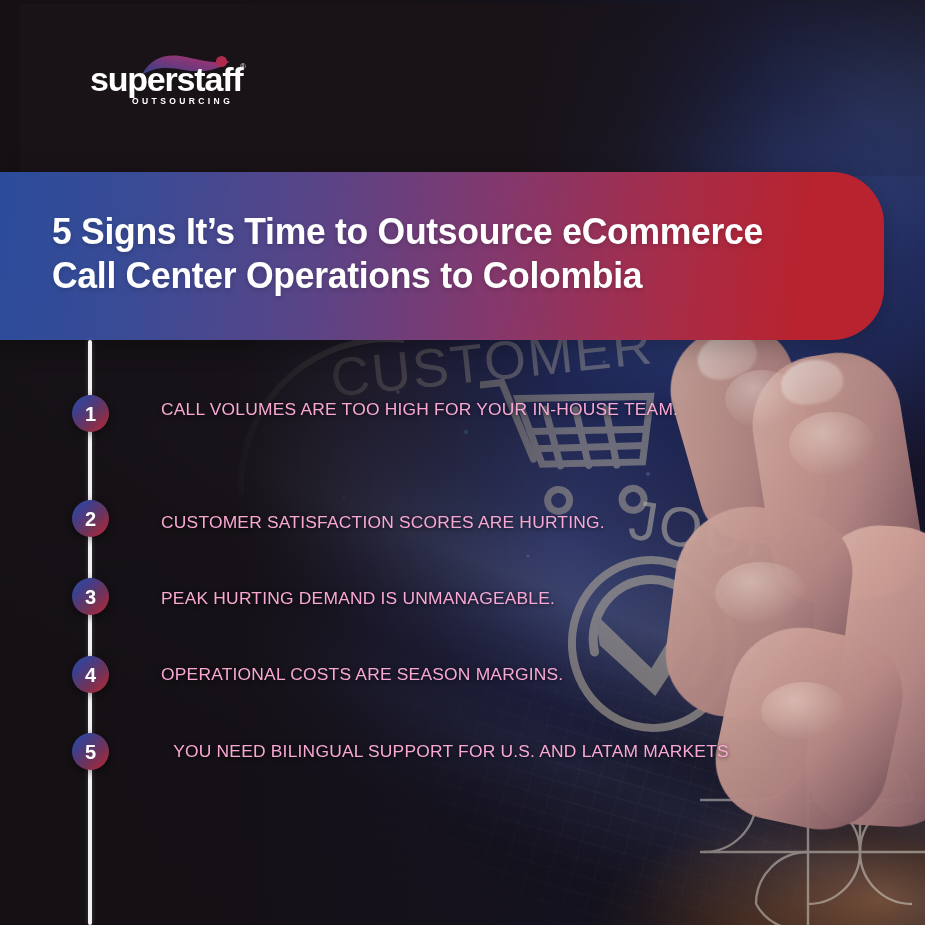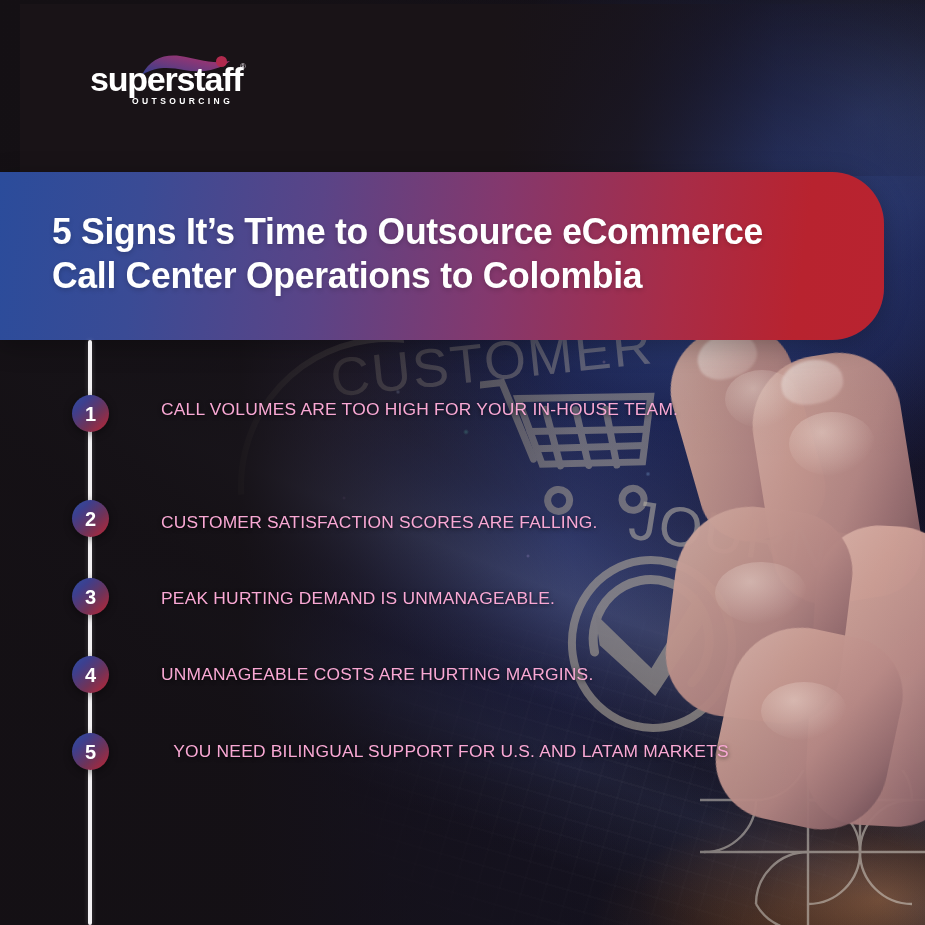--- a/index.html
+++ b/index.html
@@ -320,31 +320,31 @@
 
   <div class="list">
 
     <div class="list-item">
       <div class="badge" style="top:395px;">1</div>
       <div class="item-text" style="top:390px;">CALL VOLUMES ARE TOO HIGH FOR YOUR IN-HOUSE TEAM.</div>
     </div>
 
     <div class="list-item">
       <div class="badge" style="top:500px;">2</div>
-      <div class="item-text" style="top:503px;">CUSTOMER SATISFACTION SCORES ARE FALLING.</div>
+      <div class="item-text" style="top:503px;">CUSTOMER SATISFACTION SCORES ARE HURTING.</div>
     </div>
 
     <div class="list-item">
       <div class="badge" style="top:578px;">3</div>
       <div class="item-text" style="top:579px;">PEAK HURTING DEMAND IS UNMANAGEABLE.</div>
     </div>
 
     <div class="list-item">
       <div class="badge" style="top:656px;">4</div>
-      <div class="item-text" style="top:655px;">UNMANAGEABLE COSTS ARE HURTING MARGINS.</div>
+      <div class="item-text" style="top:655px;">OPERATIONAL COSTS ARE SEASON MARGINS.</div>
     </div>
 
     <div class="list-item">
       <div class="badge" style="top:733px;">5</div>
       <div class="item-text" style="top:732px; width:580px;text-align:center;">YOU NEED BILINGUAL SUPPORT FOR U.S. AND LATAM MARKETS</div>
     </div>
 
   </div>
 
 </div>

